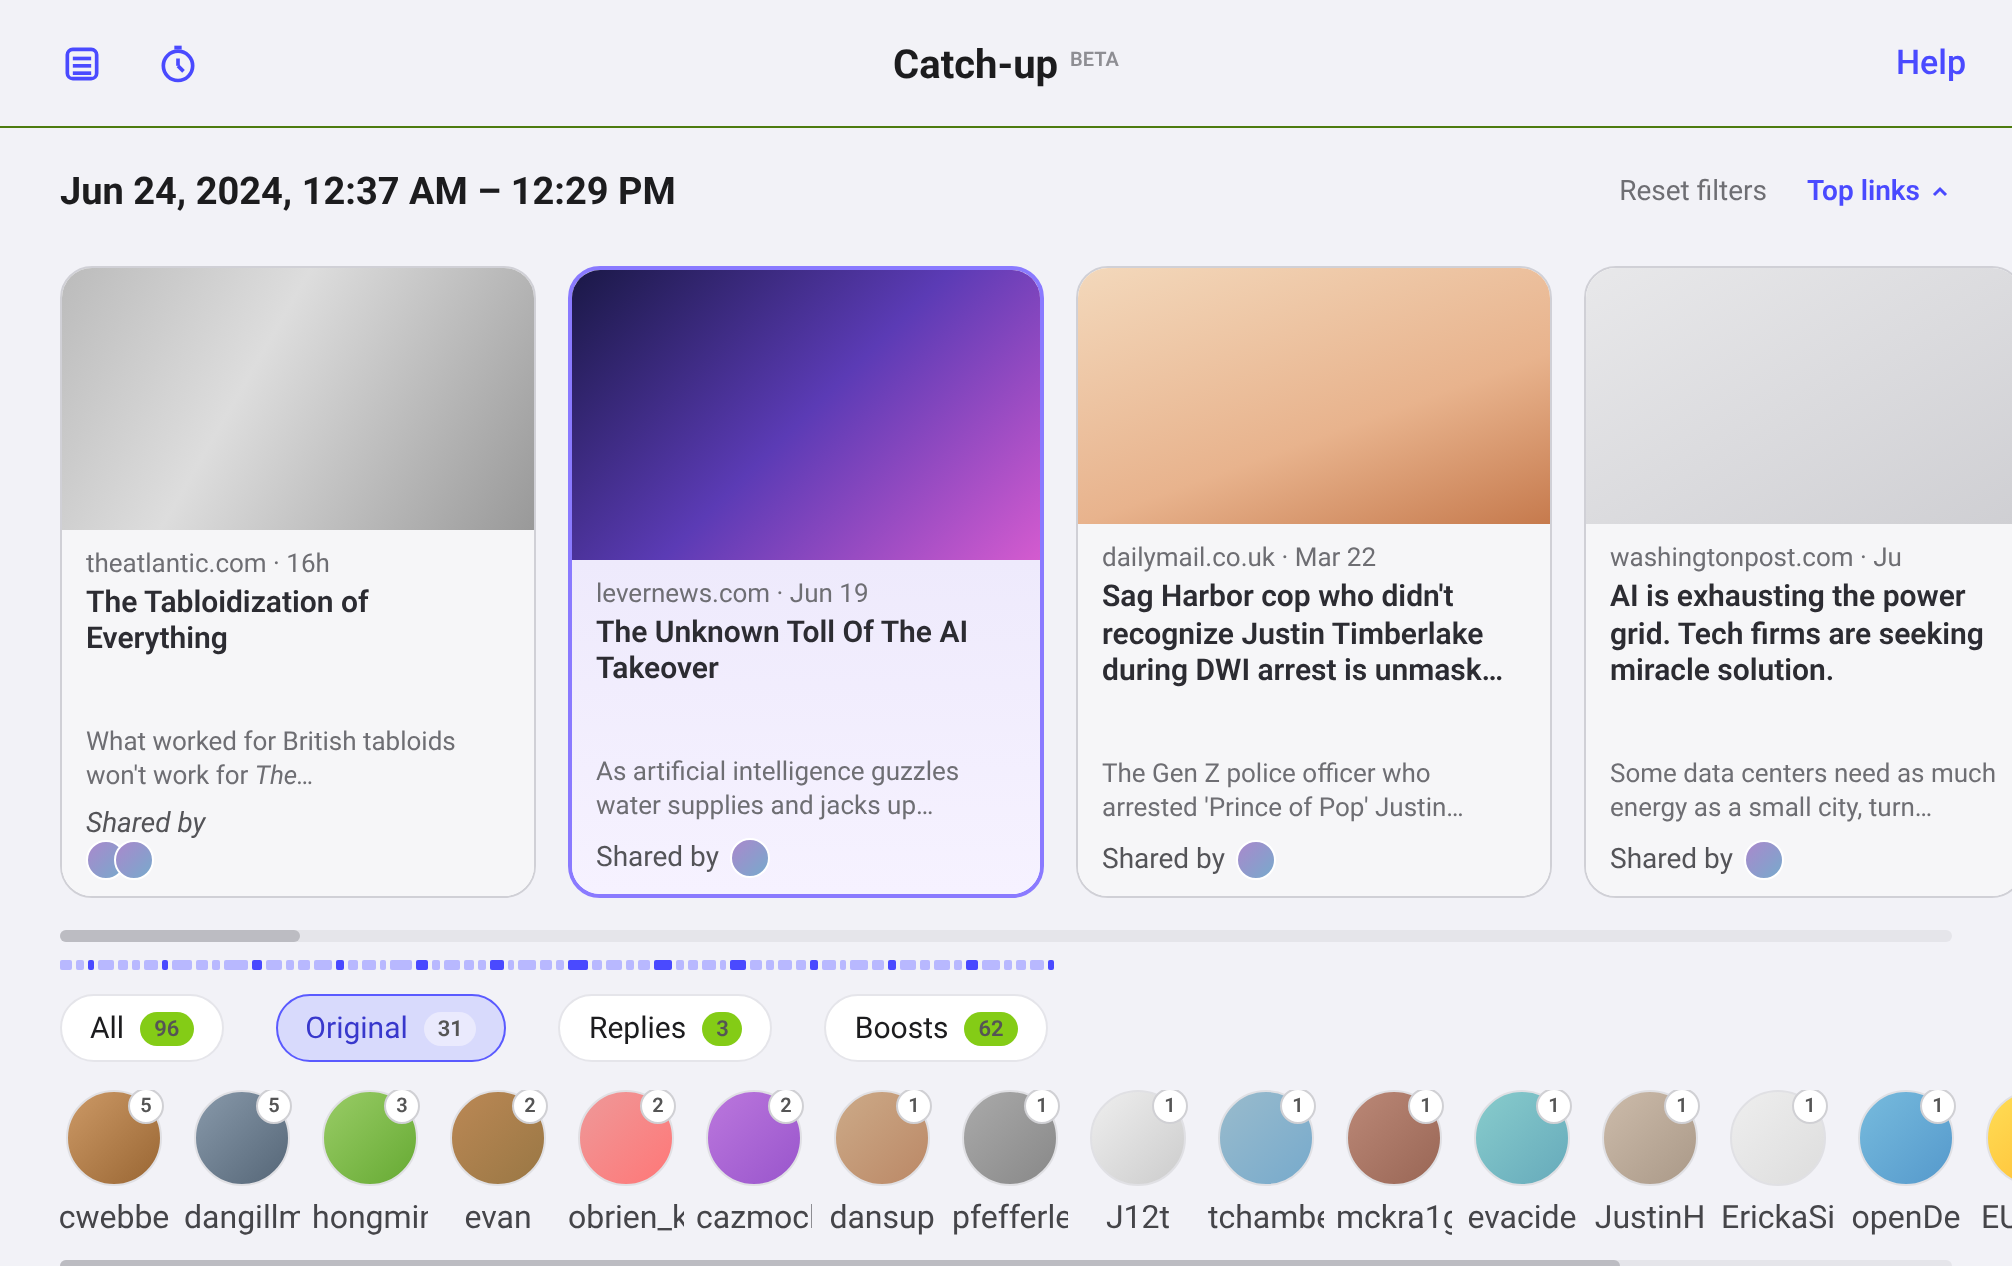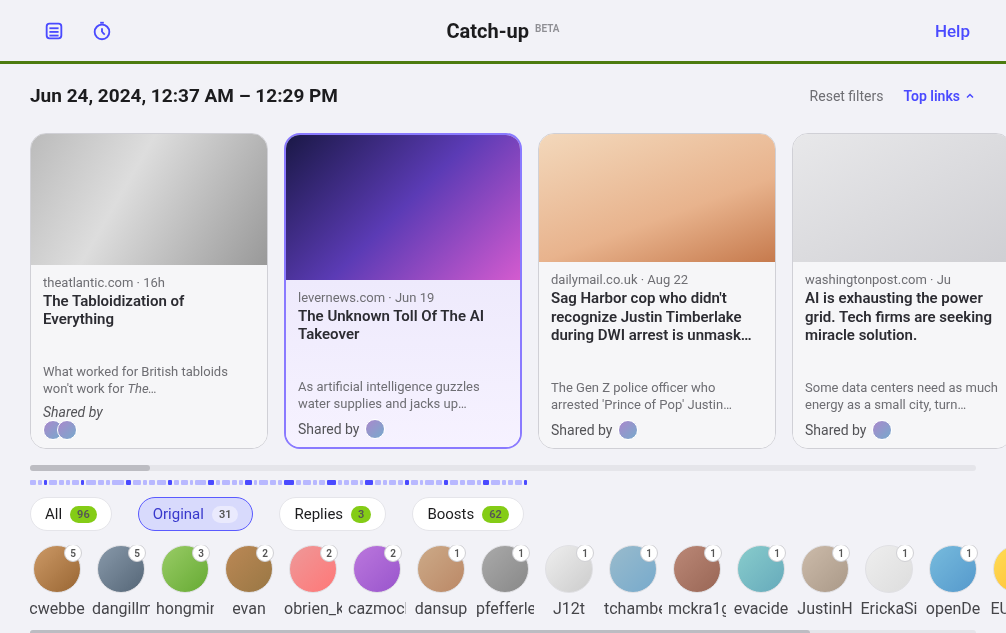--- a/index.html
+++ b/index.html
@@ -8,23 +8,23 @@
   height: 633px;
   background: #f2f2f7;
   font-family: -apple-system, BlinkMacSystemFont, "Segoe UI", Roboto, Helvetica, Arial, sans-serif;
   overflow: hidden;
   color: #1c1c1e;
 }
 .header {
   height: 64px;
   display: flex;
   align-items: center;
-  padding: 0 36px;
+  padding: 0 23px;
   position: relative;
-  border-bottom: 3px solid #4d7c0f;
+  border-bottom: 1px solid #4d7c0f;
 }
 .header-left {
   display: flex;
   gap: 12px;
 }
 .icon-btn {
   width: 36px;
   height: 36px;
   display: flex;
   align-items: center;
@@ -365,21 +365,21 @@
           <span>Shared by</span>
           <div class="mini-avatars">
             <div class="mini-avatar"></div>
           </div>
         </div>
       </div>
     </div>
     <div class="card">
       <div class="card-img" style="background:linear-gradient(160deg,#f3d8bb,#e8b38d 60%,#c67a4d)"></div>
       <div class="card-body">
-        <div class="card-meta">dailymail.co.uk · Aug 22</div>
+        <div class="card-meta">dailymail.co.uk · Mar 22</div>
         <div class="card-title">Sag Harbor cop who didn't recognize Justin Timberlake during DWI arrest is unmask…</div>
         <div class="card-desc">The Gen Z police officer who arrested 'Prince of Pop' Justin…</div>
         <div class="card-shared">
           <span>Shared by</span>
           <div class="mini-avatars">
             <div class="mini-avatar"></div>
           </div>
         </div>
       </div>
     </div>

